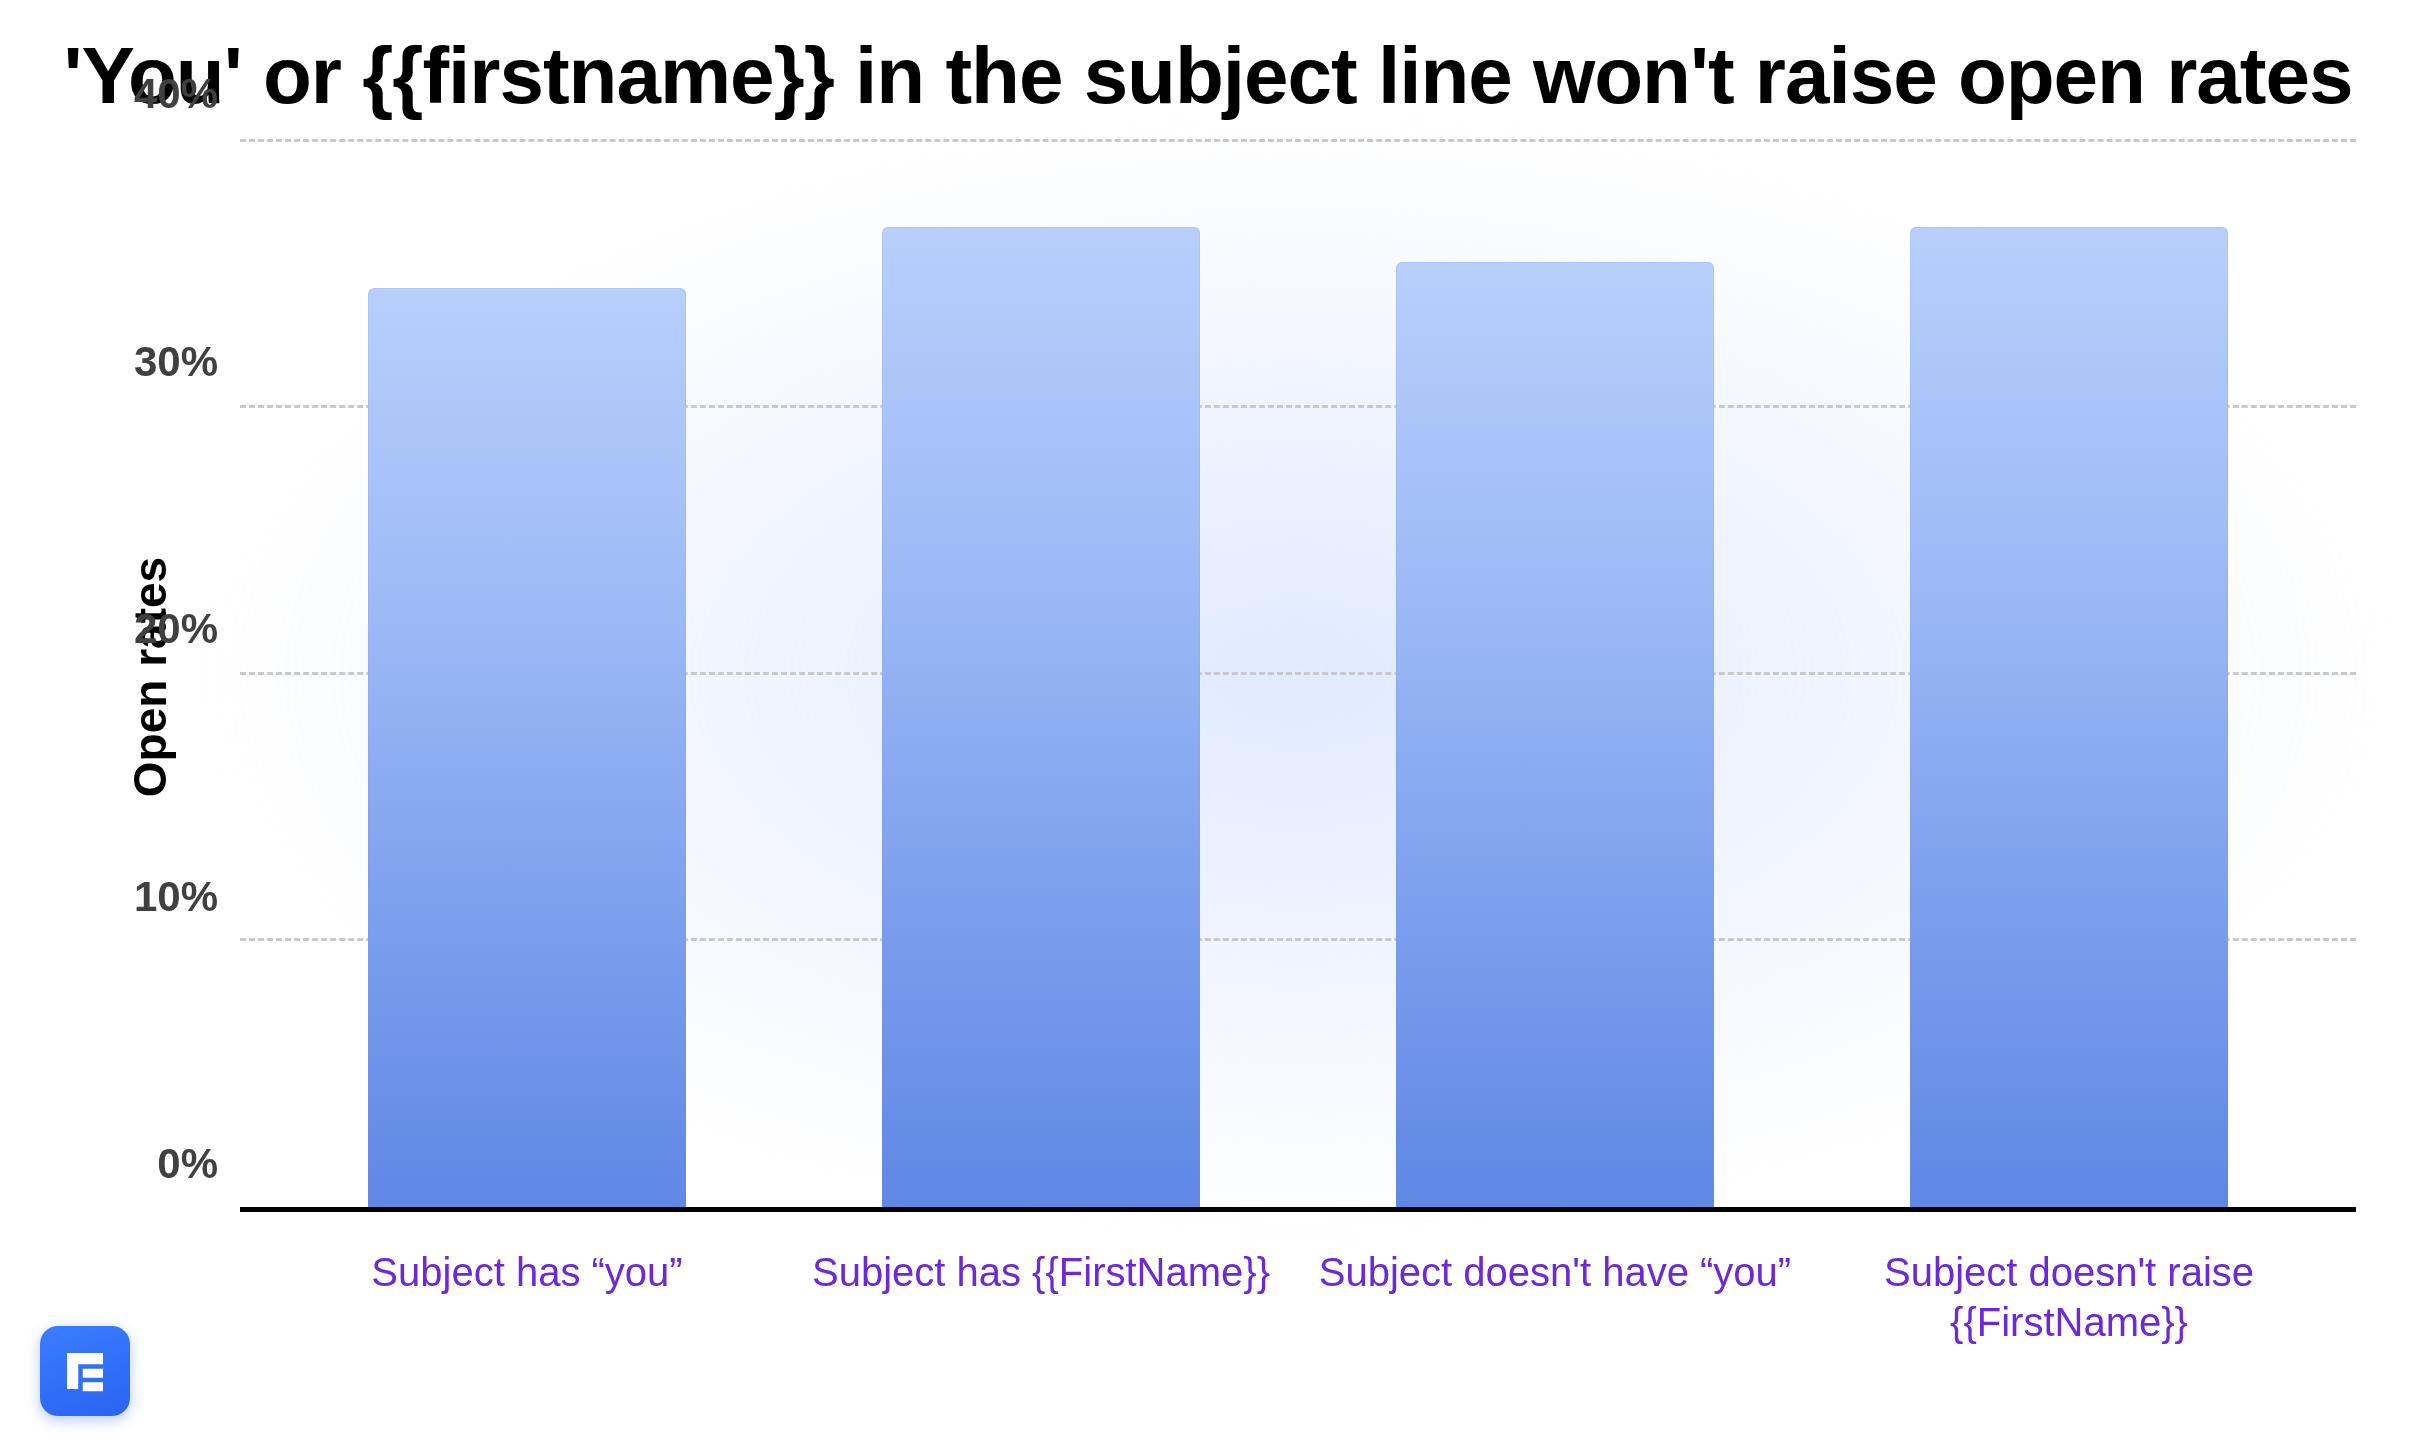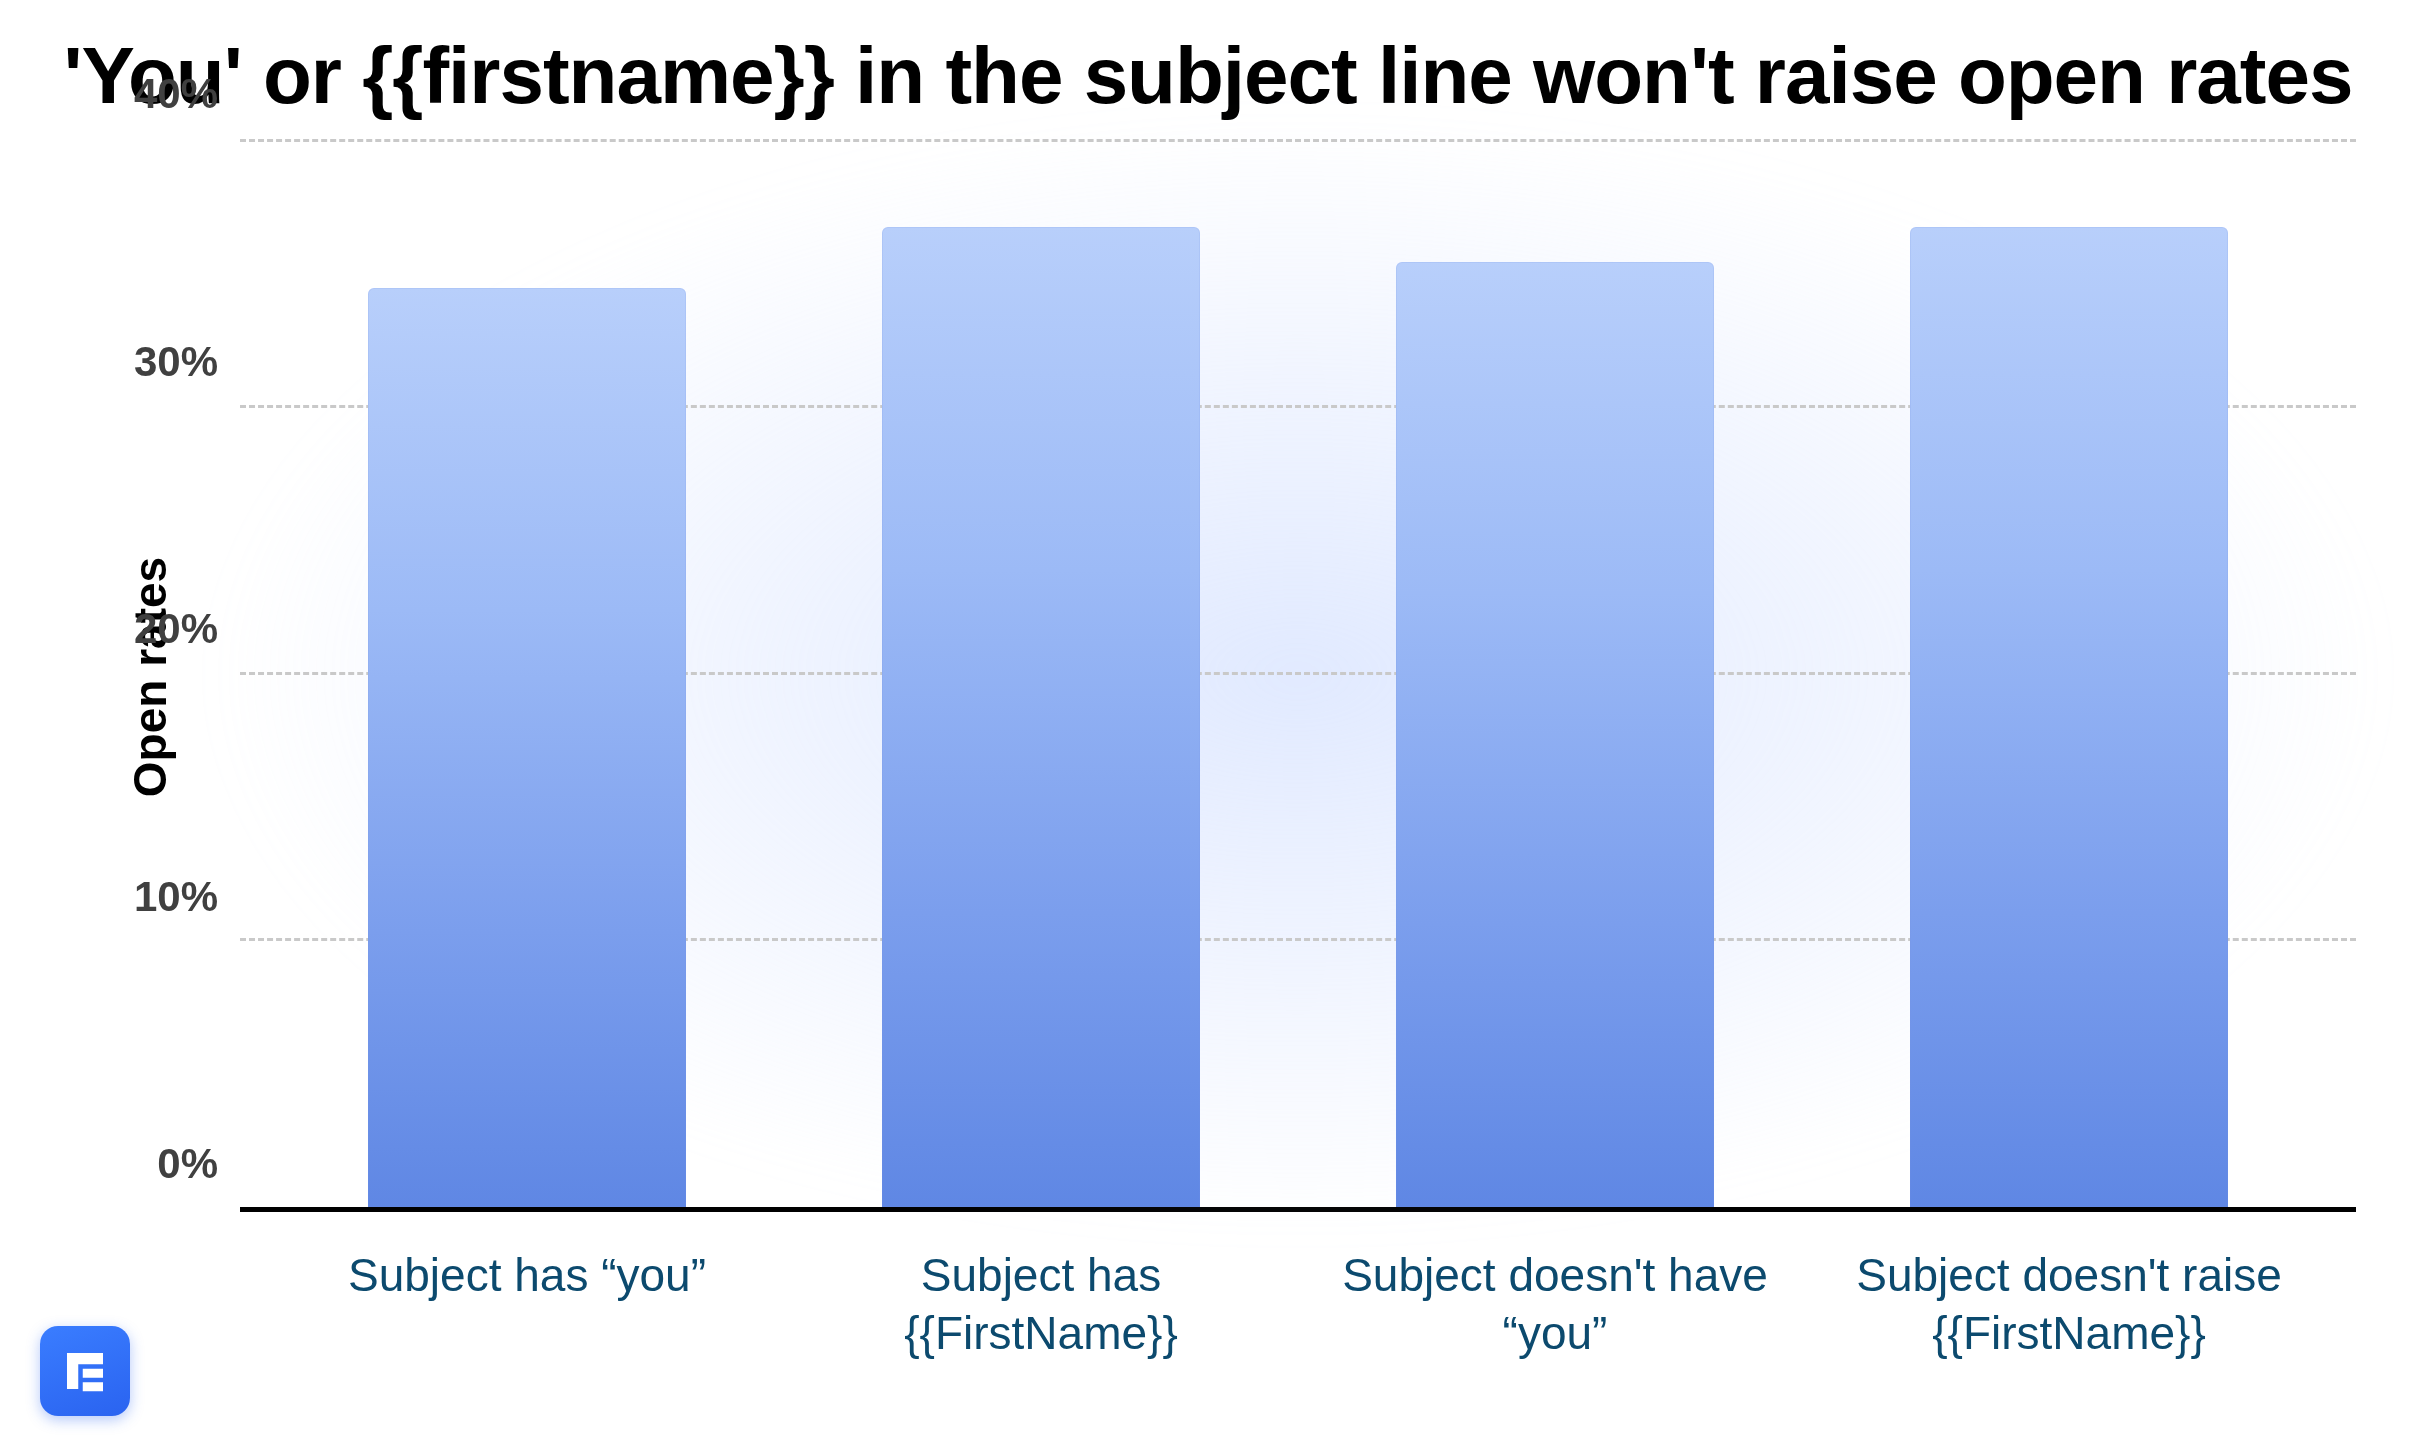--- a/index.html
+++ b/index.html
@@ -96,23 +96,23 @@
   }
   .xaxis {
     margin: 35px 60px 0 240px;
     display: flex;
     justify-content: space-around;
     padding: 0 30px;
   }
   .xlabel {
     flex: 1;
     text-align: center;
-    font-size: 46px;
+    font-size: 40px;
     font-weight: 500;
-    color: #0c4a6e;
+    color: #6d28d9;
     line-height: 1.25;
     padding: 0 10px;
   }
   .logo {
     position: absolute;
     left: 40px;
     bottom: 40px;
     width: 90px;
     height: 90px;
     border-radius: 18px;

